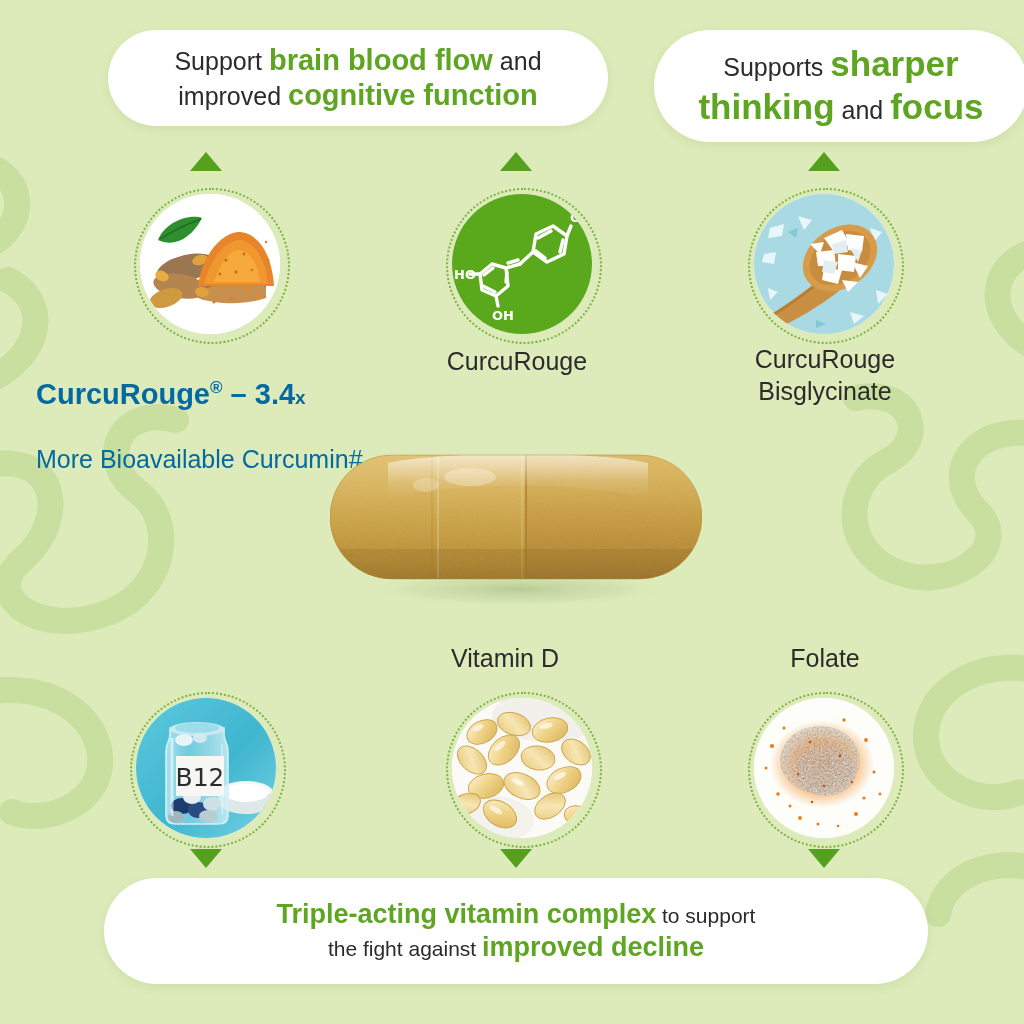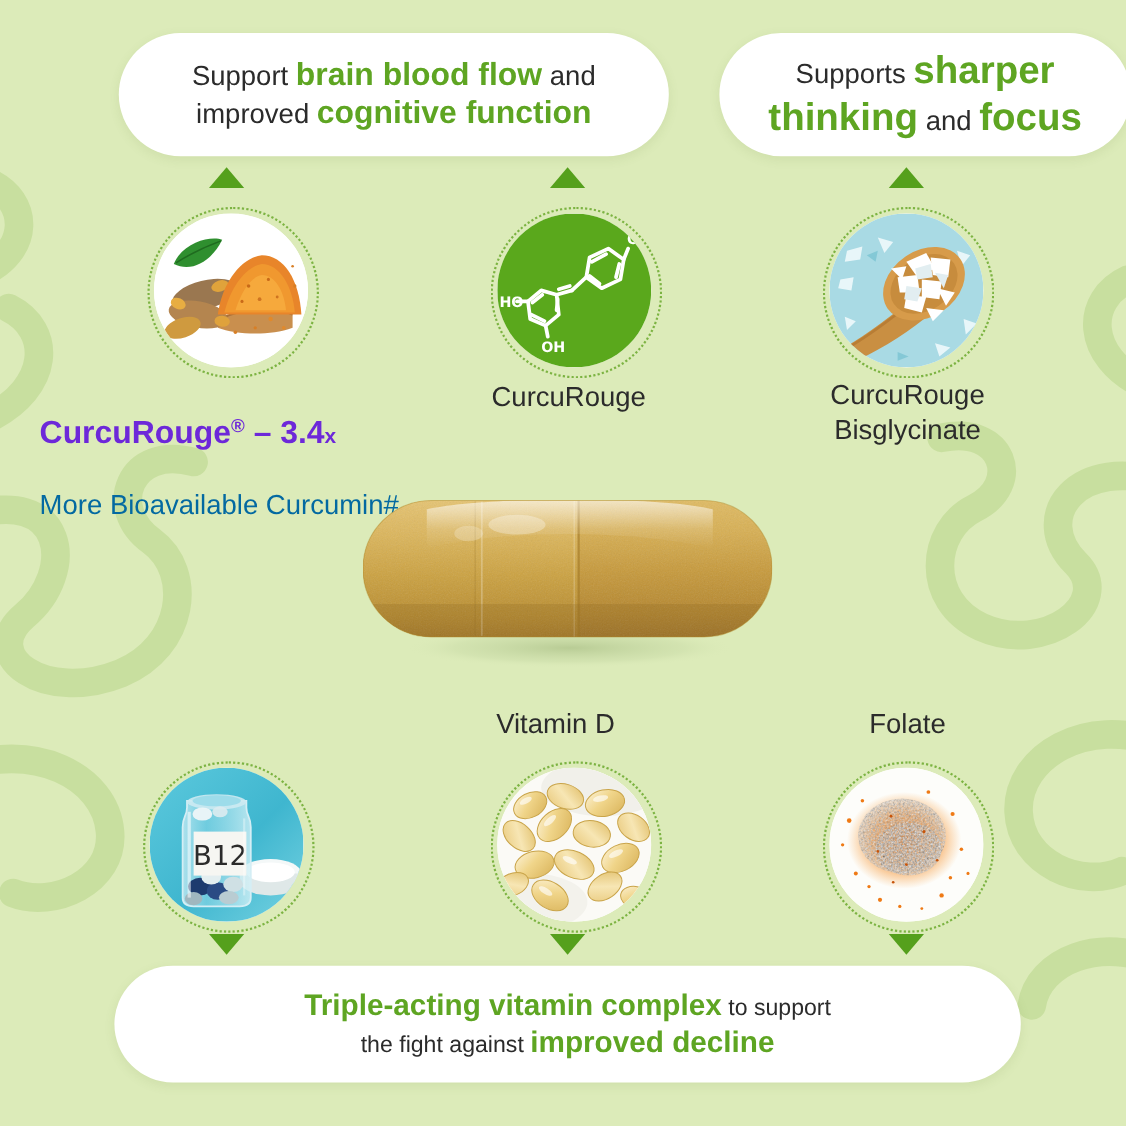--- a/index.html
+++ b/index.html
@@ -41,21 +41,21 @@
     align-items: center;
     justify-content: center;
     text-align: center;
     box-sizing: border-box;
   }
   .callout .line { white-space: nowrap; line-height: 1.22; }
   .t-plain { color: #2b2b2b; font-weight: 400; }
   .t-strong { color: #5ea522; font-weight: 700; }
 
   #callout-brain {
-    left: 108px; top: 30px; width: 500px; height: 112px;
+    left: 108px; top: 30px; width: 500px; height: 96px;
     font-size: 25px; padding: 0 18px;
   }
   #callout-brain .t-strong { font-size: 29px; }
 
   #callout-sharper {
     left: 654px; top: 30px; width: 374px; height: 112px;
     font-size: 25px; padding: 0 16px;
   }
   #callout-sharper .t-strong { font-size: 35px; }
 
@@ -99,21 +99,21 @@
     font-weight: 400;
     line-height: 1.26;
     white-space: pre-line;
   }
   .ing-label.center { text-align: center; }
 
   #label-curcurouge {
     left: 36px; top: 344px; width: 420px;
   }
   #label-curcurouge .brandline {
-    color: #6d28d9; font-weight: 700; font-size: 29px; white-space: nowrap;
+    color: #0369a1; font-weight: 700; font-size: 29px; white-space: nowrap;
   }
   #label-curcurouge .brandline .sup { font-size: 17px; vertical-align: super; }
   #label-curcurouge .brandline .xmark { font-size: 19px; }
   #label-curcurouge .subline { color: #0369a1; font-size: 25px; white-space: nowrap; }
 
   #label-resveratrol { left: 392px; top: 346px; width: 250px; text-align: center; }
   #label-magnesium   { left: 700px; top: 344px; width: 250px; text-align: center; }
   #label-b12         { left: 80px;  top: 643px; width: 250px; text-align: center; }
   #label-vitd        { left: 380px; top: 643px; width: 250px; }
   #label-folate      { left: 700px; top: 643px; width: 250px; text-align: center; }

